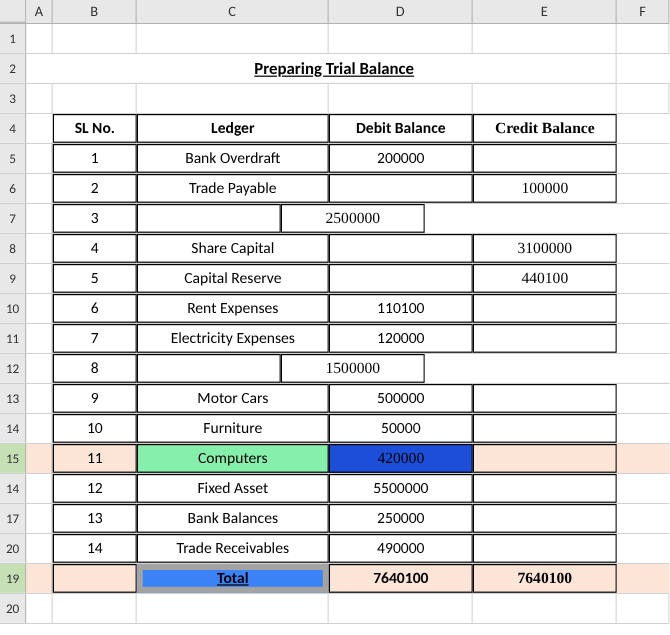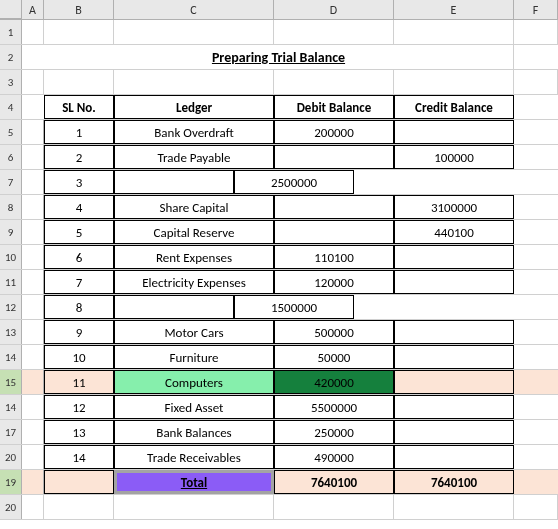--- a/index.html
+++ b/index.html
@@ -103,21 +103,21 @@
     }
 
     .cell.highlighted {
       background: #fce4d6;
     }
 
     .cell-a { width: 22px; min-width: 22px; border-right: 1px solid #b0b0b0; }
     .cell-b { width: 70px; min-width: 70px; justify-content: center; }
     .cell-c { width: 160px; min-width: 160px; justify-content: center; }
     .cell-d { width: 120px; min-width: 120px; justify-content: center; }
-    .cell-e { width: 120px; min-width: 120px; justify-content: center; }
+    .cell-e { width: 120px; min-width: 120px; justify-content: center; font-family: Liberation Serif, serif; }
     .cell-f { width: 44px; min-width: 44px; }
 
     
     .header-cell {
       font-weight: bold;
       background: #fff;
       justify-content: center;
       border: 1px solid #000;
     }
 
@@ -314,21 +314,21 @@
       <div class="cell cell-c table-cell" style="">Furniture</div>
       <div class="cell cell-d table-cell" style="">50000</div>
       <div class="cell cell-e table-cell" style=""></div>
       <div class="cell cell-f" style="border:none;"></div>
     </div>
         <div class="sheet-row data-row highlighted">
       <div class="row-num highlighted-row">15</div>
       <div class="cell cell-a" style="border:none;border-right:1px solid #b0b0b0;background:#fce4d6;"></div>
       <div class="cell cell-b table-cell" style="background:#fce4d6;">11</div>
       <div class="cell cell-c table-cell" style="background:#86efac;">Computers</div>
-      <div class="cell cell-d table-cell" style="background:#15803d;">420000</div>
+      <div class="cell cell-d table-cell" style="background:#1d4ed8;font-family:Liberation Serif, serif;">420000</div>
       <div class="cell cell-e table-cell" style="background:#fce4d6;"></div>
       <div class="cell cell-f" style="border:none;background:#fce4d6;"></div>
     </div>
         <div class="sheet-row data-row">
       <div class="row-num">14</div>
       <div class="cell cell-a" style="border:none;border-right:1px solid #b0b0b0;"></div>
       <div class="cell cell-b table-cell" style="">12</div>
       <div class="cell cell-c table-cell" style="">Fixed Asset</div>
       <div class="cell cell-d table-cell" style="">5500000</div>
       <div class="cell cell-e table-cell" style=""></div>
@@ -351,21 +351,21 @@
       <div class="cell cell-d table-cell" style="">490000</div>
       <div class="cell cell-e table-cell" style=""></div>
       <div class="cell cell-f" style="border:none;"></div>
     </div>
       </div>
 
     <div class="sheet-row total-row">
       <div class="row-num highlighted-row">19</div>
       <div class="cell cell-a highlighted" style="border:none;border-right:1px solid #b0b0b0;background:#fce4d6;"></div>
       <div class="cell cell-b highlighted table-cell" style="background:#fce4d6;border:1px solid #000;"></div>
-      <div class="cell cell-c highlighted table-cell" style="font-weight:bold;background:#8b5cf6;border:3px solid #a3a3a3;justify-content:center;text-decoration:underline;">Total</div>
+      <div class="cell cell-c highlighted table-cell" style="font-weight:bold;background:#3b82f6;border:5px solid #a3a3a3;justify-content:center;text-decoration:underline;">Total</div>
       <div class="cell cell-d highlighted table-cell" style="font-weight:bold;background:#fce4d6;border:1px solid #000;justify-content:center;">7640100</div>
       <div class="cell cell-e highlighted table-cell" style="font-weight:bold;background:#fce4d6;border:1px solid #000;justify-content:center;">7640100</div>
       <div class="cell cell-f highlighted" style="border:none;background:#fce4d6;"></div>
     </div>
 
     <div class="sheet-row empty-row">
       <div class="row-num">20</div>
       <div class="cell cell-a"></div>
       <div class="cell cell-b"></div>
       <div class="cell cell-c"></div>

